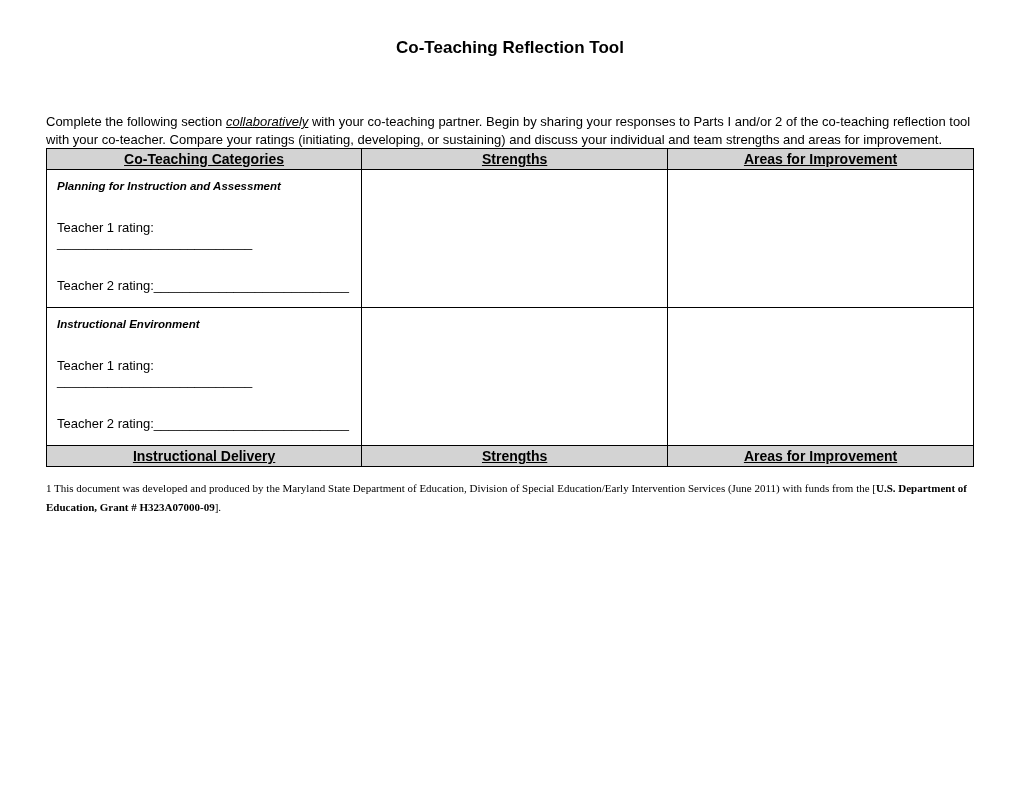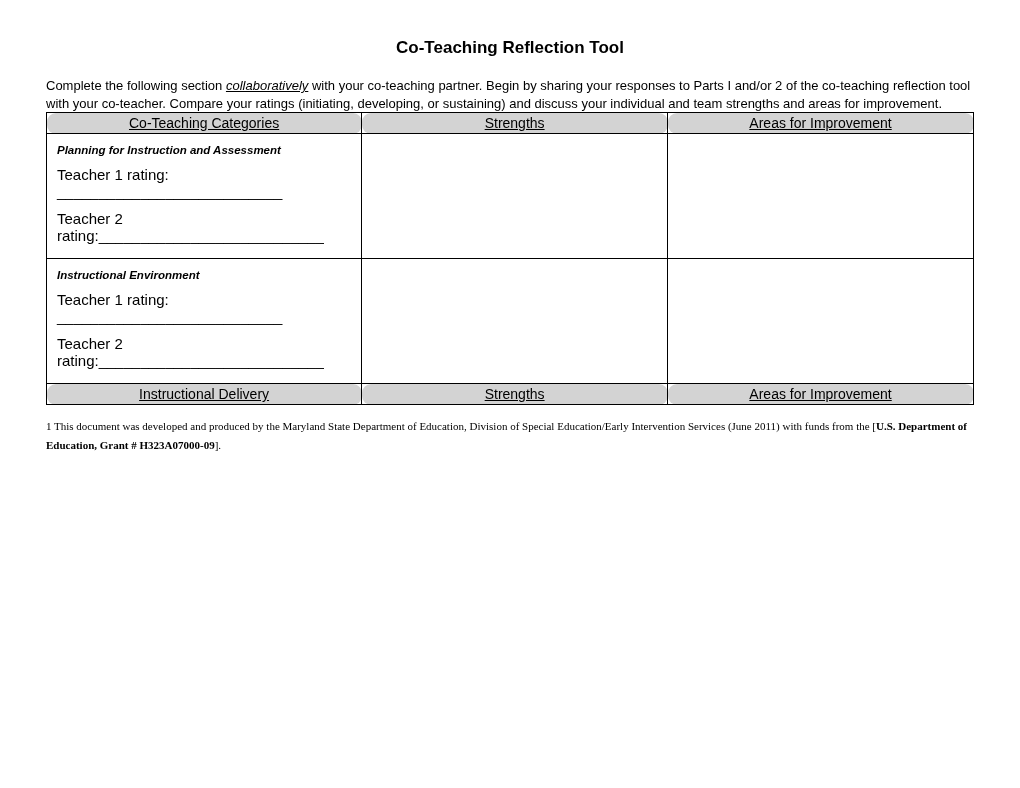--- a/index.html
+++ b/index.html
@@ -10,21 +10,21 @@
       width: 1020px;
       height: 788px;
       padding: 38px 46px 20px 46px;
       font-size: 13px;
       position: relative;
     }
     .title {
       text-align: center;
       font-weight: bold;
       font-size: 17px;
-      margin-bottom: 19px;
+      margin-bottom: 55px;
     }
     .directions-heading {
       font-weight: bold;
       text-decoration: underline;
       font-size: 14px;
       margin-bottom: 2px;
     }
     .directions-text {
       font-size: 13px;
       line-height: 1.35;
@@ -35,41 +35,40 @@
       width: 100%;
       margin-top: 0;
       table-layout: fixed;
     }
     th, td {
       border: 1.2px solid #000;
       vertical-align: top;
     }
     th {
       background: #d3d3d3;
-      font-weight: normal;
+      font-weight: bold;
       text-align: center;
       font-size: 14px;
       padding: 2px 9px;
       text-decoration: underline;
-      border-radius: 9px;
     }
     .col-cat { width: 34%; }
     .col-str { width: 33%; }
     .col-imp { width: 33%; }
     td.cell {
       padding: 10px 10px 14px 10px;
     }
     .cat-title {
       font-weight: bold;
       font-size: 11.5px;
       font-style: italic;
     }
     .rating-line {
-      font-size: 15px;
-      margin-top: 10px;
+      font-size: 13px;
+      margin-top: 28px;
     }
     .footnote {
       font-family: Liberation Serif, serif;
       font-size: 11px;
       line-height: 1.7;
       margin-top: 12px;
     }
     .footnote .bold { font-weight: bold; }
   </style>
 </head>

